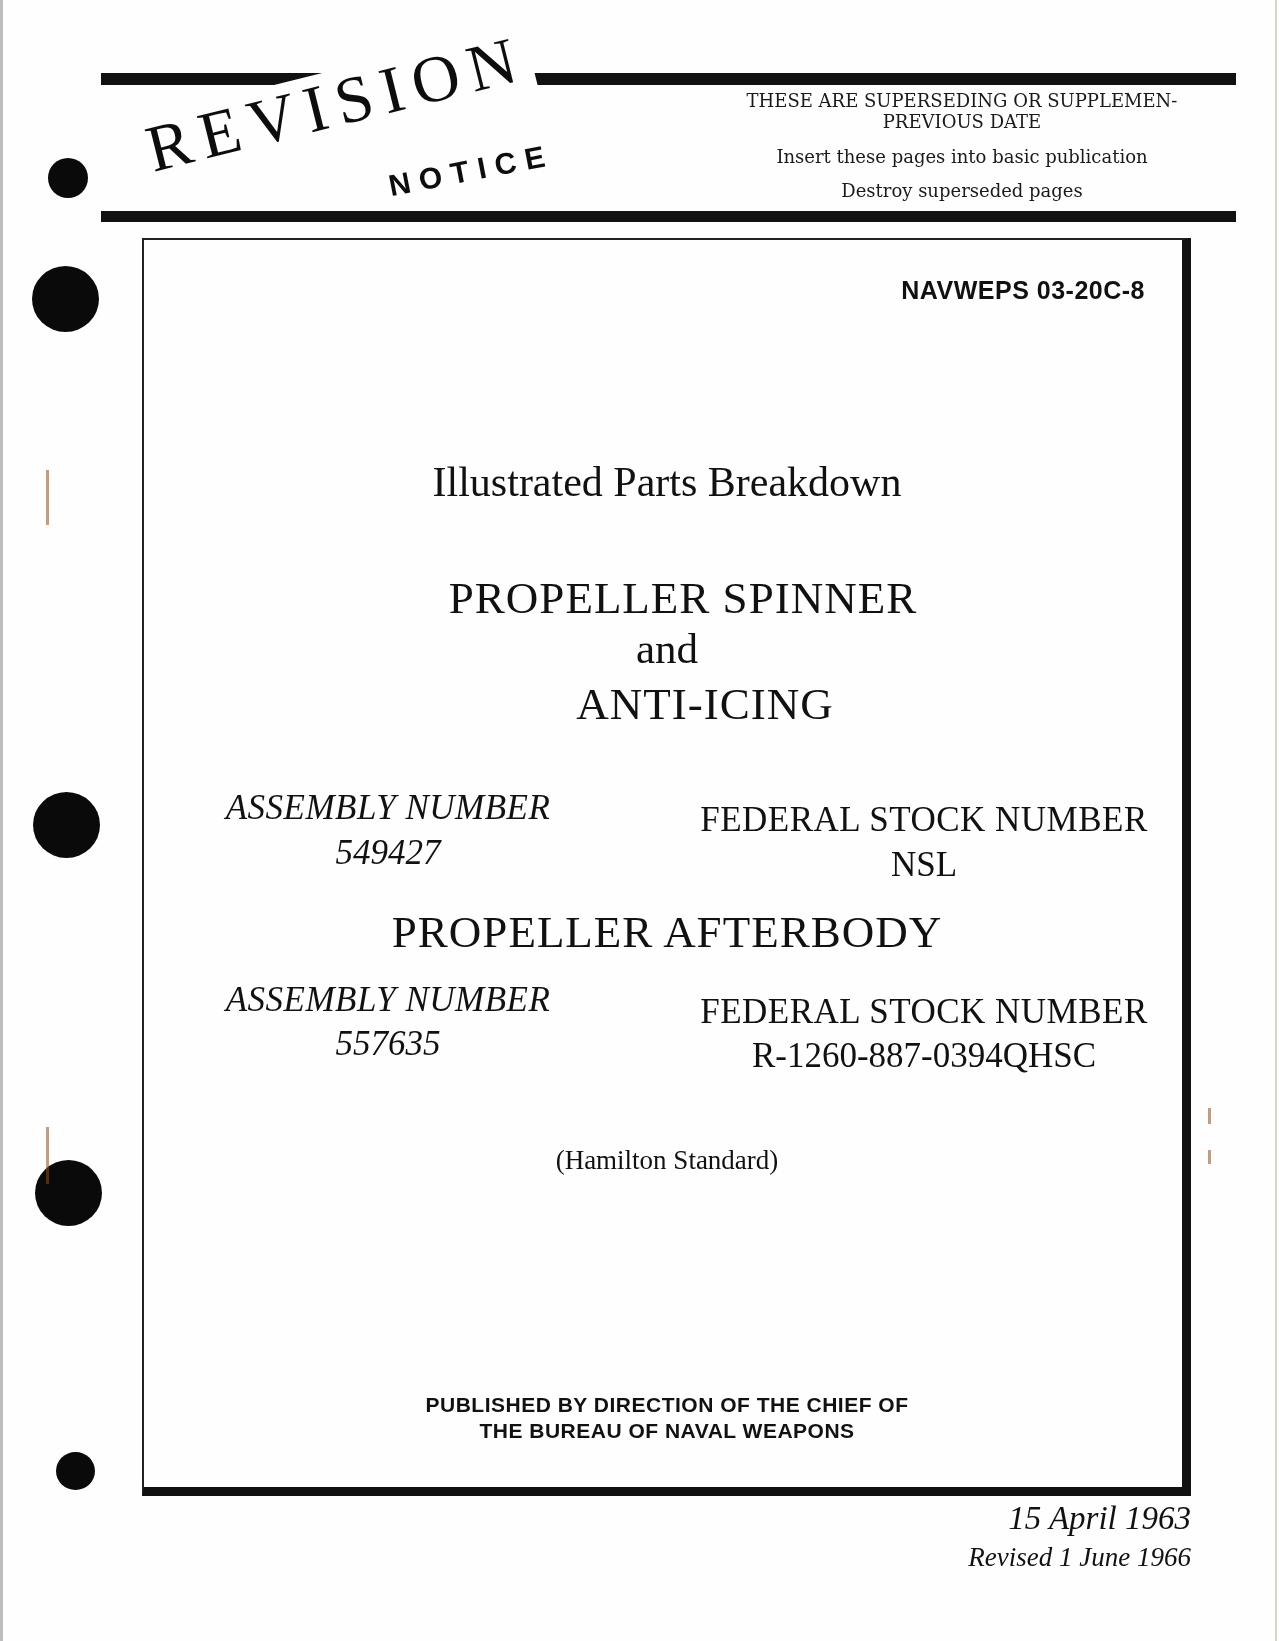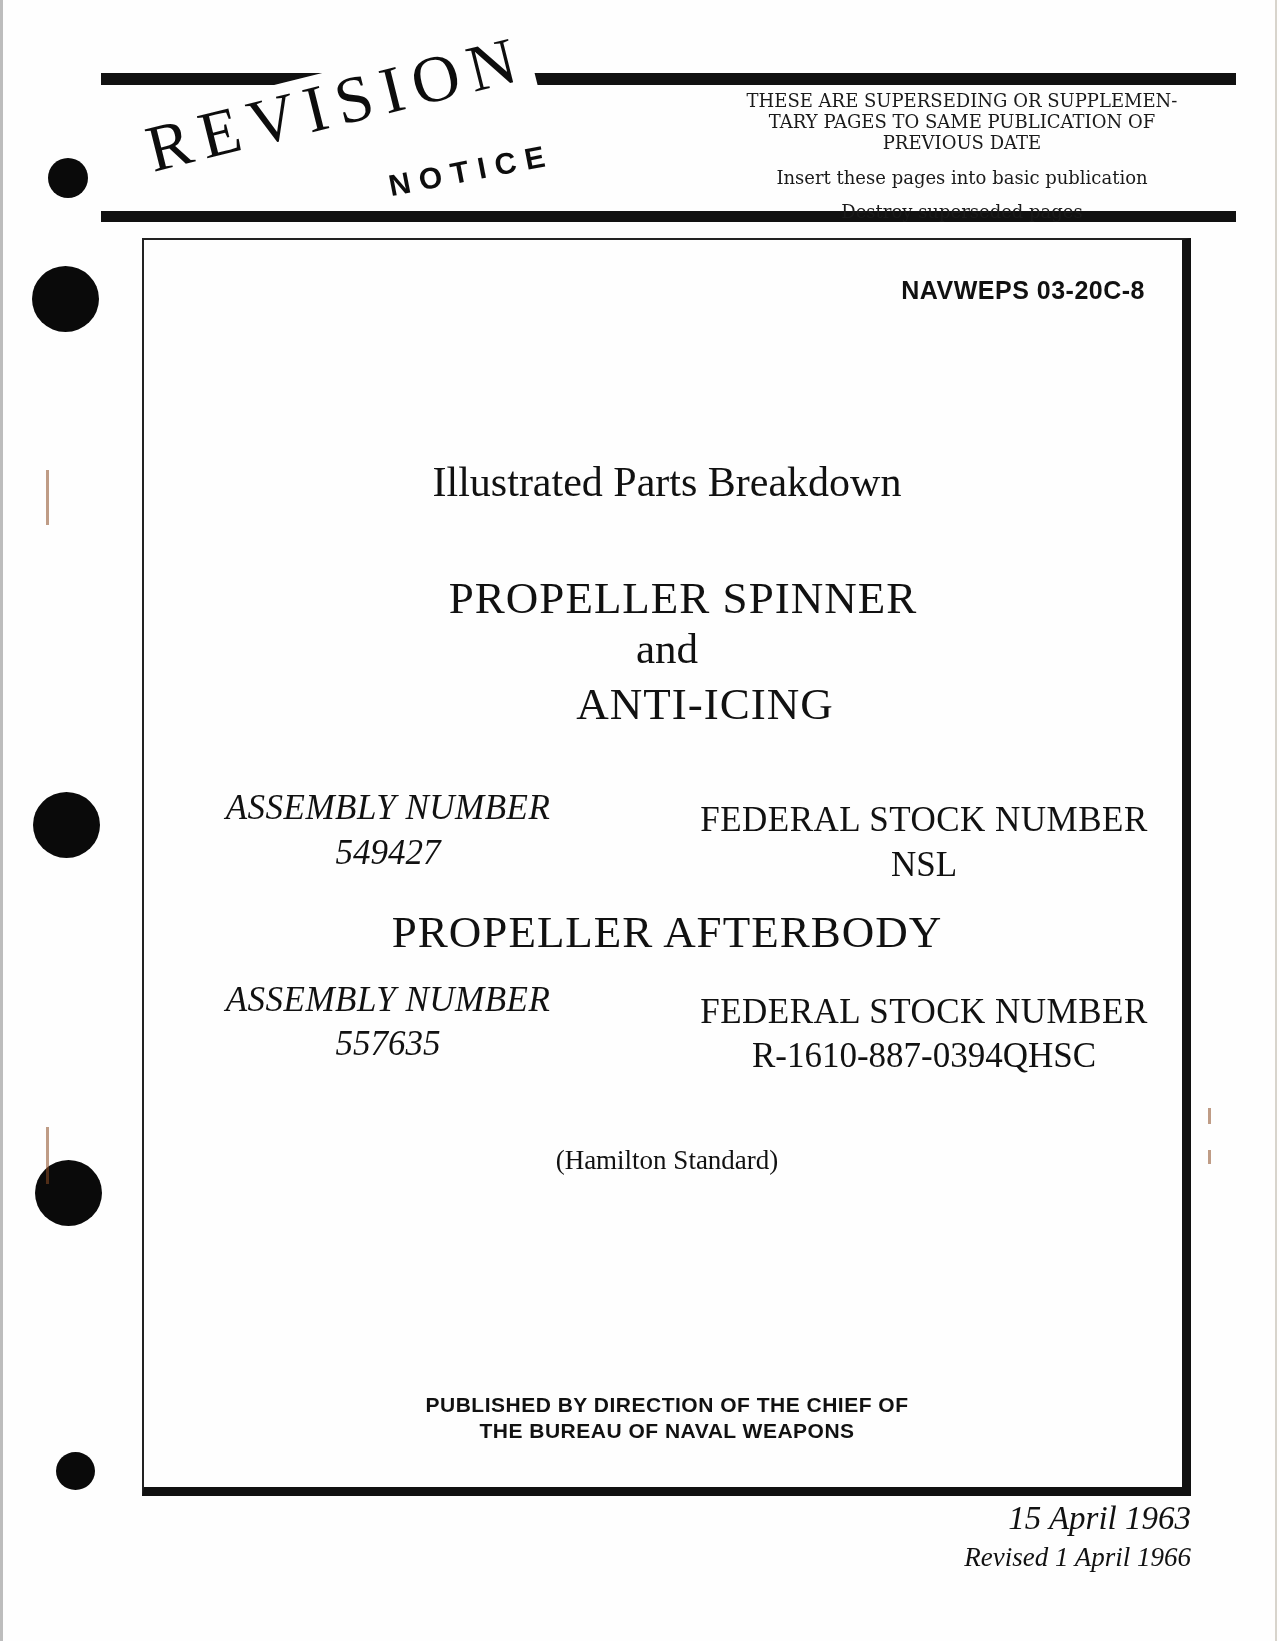--- a/index.html
+++ b/index.html
@@ -79,21 +79,20 @@
 <div class="stain" style="left:1208px;top:1150px;width:3px;height:14px;"></div>
 
 <div class="bar" style="left:101px;top:73px;width:1135px;height:12px;"></div>
 <div class="bar" style="left:101px;top:211px;width:1135px;height:11px;"></div>
 
 <div class="rev-word">REVISION</div>
 <div class="notice-word">NOTICE</div>
 
 <div class="header-notice">
   <div class="caps">THESE ARE SUPERSEDING OR SUPPLEMEN-</div>
-  <div class="caps">TARY PAGES TO SAME PUBLICATION OF</div>
   <div class="caps">PREVIOUS DATE</div>
   <div class="small">Insert these pages into basic publication</div>
   <div class="small" style="margin-top:12px">Destroy superseded pages</div>
 </div>
 
 <div class="frame"></div>
 
 <div class="navweps">NAVWEPS 03-20C-8</div>
 
 <div class="center t-ipb">Illustrated Parts Breakdown</div>
@@ -104,23 +103,23 @@
 <div class="col left lbl" style="top:788px;">ASSEMBLY NUMBER</div>
 <div class="col right lbl" style="top:788px;">FEDERAL STOCK NUMBER</div>
 <div class="col left val" style="top:833px;">549427</div>
 <div class="col right val" style="top:833px;">NSL</div>
 
 <div class="center t-big" style="top:906px;">PROPELLER AFTERBODY</div>
 
 <div class="col left lbl" style="top:980px;">ASSEMBLY NUMBER</div>
 <div class="col right lbl" style="top:980px;">FEDERAL STOCK NUMBER</div>
 <div class="col left val" style="top:1024px;">557635</div>
-<div class="col right val" style="top:1024px;">R-1610-887-0394QHSC</div>
+<div class="col right val" style="top:1024px;">R-1260-887-0394QHSC</div>
 
 <div class="center hamilton">(Hamilton Standard)</div>
 
 <div class="center published">
   <div>PUBLISHED BY DIRECTION OF THE CHIEF OF</div>
   <div>THE BUREAU OF NAVAL WEAPONS</div>
 </div>
 
 <div class="dates date1">15 April 1963</div>
-<div class="dates date2">Revised 1 April 1966</div>
+<div class="dates date2">Revised 1 June 1966</div>
 
 </body></html>

